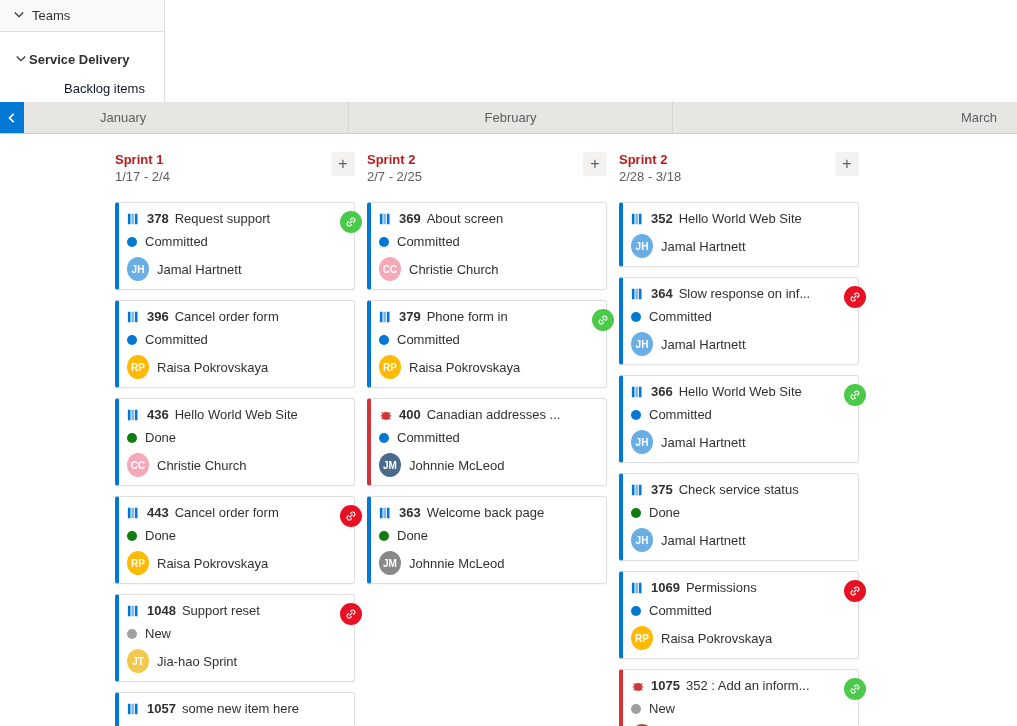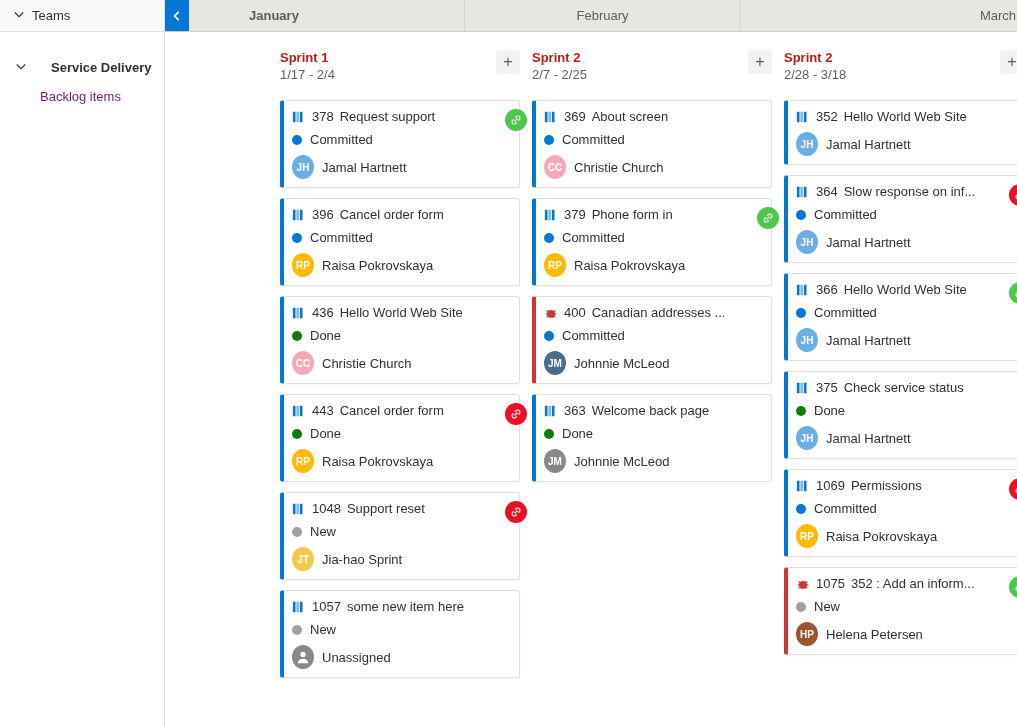--- a/index.html
+++ b/index.html
@@ -5,48 +5,49 @@
   * { box-sizing: border-box; margin: 0; padding: 0; }
   body {
     font-family: "Segoe UI", -apple-system, sans-serif;
     font-size: 13px;
     color: #323130;
     background: #fff;
     width: 1017px;
     height: 726px;
     overflow: hidden;
   }
-  .root { display: flex; height: 100%; }
+  .root { display: flex; height: 100%; flex-direction: column; }
   
   
   .sidebar {
     width: 165px;
     border-right: 1px solid #e1dfdd;
     background: #fff;
     flex-shrink: 0;
   }
   .sidebar-header {
     display: flex;
     align-items: center;
     gap: 8px;
     padding: 6px 10px 6px 14px;
     border-bottom: 1px solid #e1dfdd;
     height: 32px;
     background:#faf9f8;
   }
   .team-group {
-    display:flex; align-items:center; gap:25px;
+    display:flex; align-items:center; gap:3px;
     padding: 8px 10px 8px 16px;
-    margin-top:20px;
+    margin-top:12px;
     font-weight:600;
   }
   .team-sub {
     padding: 6px 10px 6px 40px;
-    color:#701a75;
+    color:#0f172a;
     cursor:pointer;
+    margin-left:24px;
   }
   
   
   .main { flex:1; display:flex; flex-direction:column; }
   
   
   .timeline {
     height:32px;
     background:#e8e6e3;
     display:flex;
@@ -62,21 +63,21 @@
   .month {
     flex:1; display:flex;align-items:center;justify-content:center;
     color:#605e5c; border-right:1px solid #d6d4d1;
     position:relative;
   }
   .month:first-of-type .marker {
     position:absolute; right:-1px; top:0; width:2px; height:100%;
     background:#0078d4;
   }
   .month:last-of-type { border-right:none; justify-content:flex-end; padding-right:20px; }
-  .month .label-left { position:absolute; left:60px;font-weight:bold; }
+  .month .label-left { position:absolute; left:76px; }
   
   
   .board {
     flex:1; display:flex; gap:12px;
     padding:18px 12px 12px 115px;
     background:#fff;
     overflow:auto;
   }
   .column { width:240px; flex-shrink:0; }
   .col-header {
@@ -103,21 +104,21 @@
     position:relative;
     box-shadow:0 1px 2px rgba(0,0,0,0.04);
     cursor:pointer;
   }
   .card.bug { border-left-color:#d13438; }
   .card-row1 {
     display:flex; align-items:center; gap:6px;
     margin-bottom:8px;
   }
   .wi-icon { width:14px;height:14px; display:inline-flex;align-items:center;justify-content:center;}
-  .wi-id { color:#323130; font-weight:400; }
+  .wi-id { color:#323130; font-weight:700; }
   .wi-title { color:#323130; white-space:nowrap; overflow:hidden; text-overflow:ellipsis; flex:1; }
   .state-row {
     display:flex;align-items:center;gap:8px; margin-bottom:8px;
   }
   .state-dot {
     width:10px;height:10px;border-radius:50%;
   }
   .state-dot.committed { background:#0078d4; }
   .state-dot.done { background:#107c10; }
   .state-dot.approved { background:#a19f9d; }

